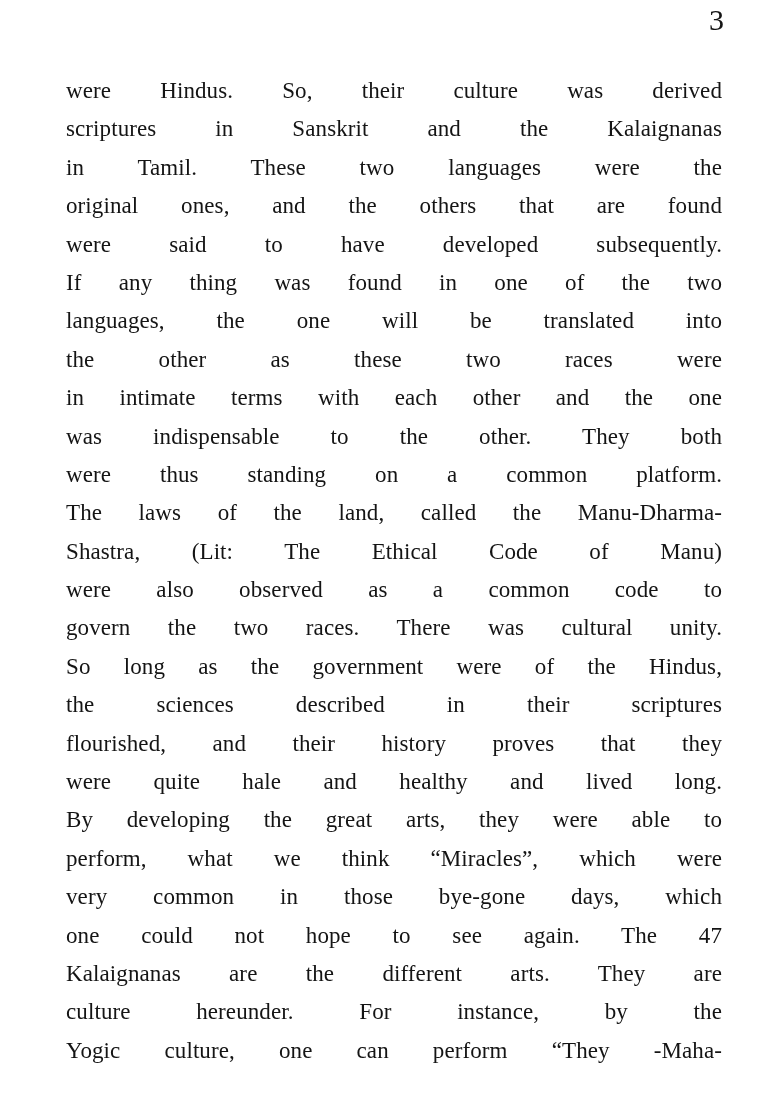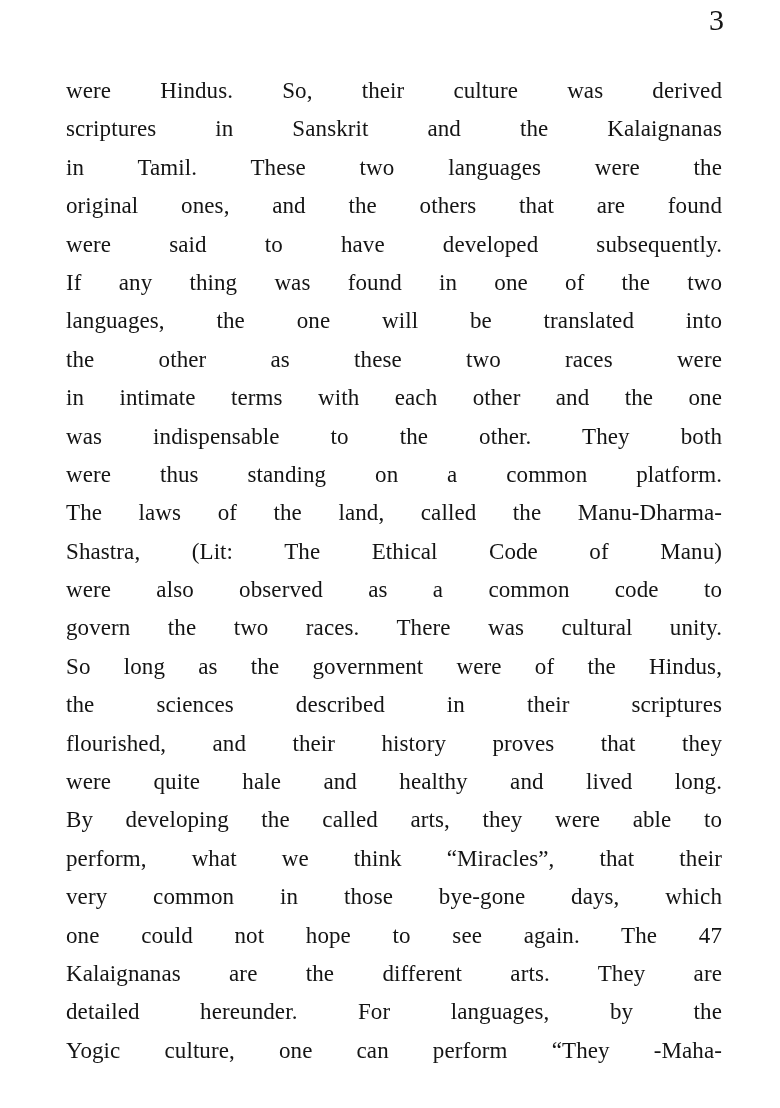--- a/index.html
+++ b/index.html
@@ -57,20 +57,20 @@
   <span class="line">was indispensable to the  other.  They  both</span>
   <span class="line">were  thus  standing  on  a  common  platform.</span>
   <span class="line">The laws of the land, called the Manu-Dharma-</span>
   <span class="line">Shastra,  (Lit:  The  Ethical  Code  of  Manu)</span>
   <span class="line">were  also  observed  as  a  common  code  to</span>
   <span class="line">govern the two races. There was cultural unity.</span>
   <span class="line">So long as the government were of the Hindus,</span>
   <span class="line">the  sciences  described  in  their  scriptures</span>
   <span class="line">flourished, and their history  proves  that  they</span>
   <span class="line">were  quite hale and  healthy  and  lived  long.</span>
-  <span class="line">By developing the called arts,  they were able to</span>
-  <span class="line">perform, what we think “Miracles”,  that  their</span>
+  <span class="line">By developing the great arts,  they were able to</span>
+  <span class="line">perform, what we think “Miracles”,  which  were</span>
   <span class="line">very common in those  bye-gone  days,  which</span>
   <span class="line">one  could  not  hope to  see  again.  The 47</span>
   <span class="line">Kalaignanas are  the different  arts.   They are</span>
-  <span class="line">detailed  hereunder.   For  languages,  by  the</span>
+  <span class="line">culture  hereunder.   For  instance,  by  the</span>
   <span class="line">Yogic culture, one can perform  “They -Maha-</span>
 </div>
 
 </body></html>

